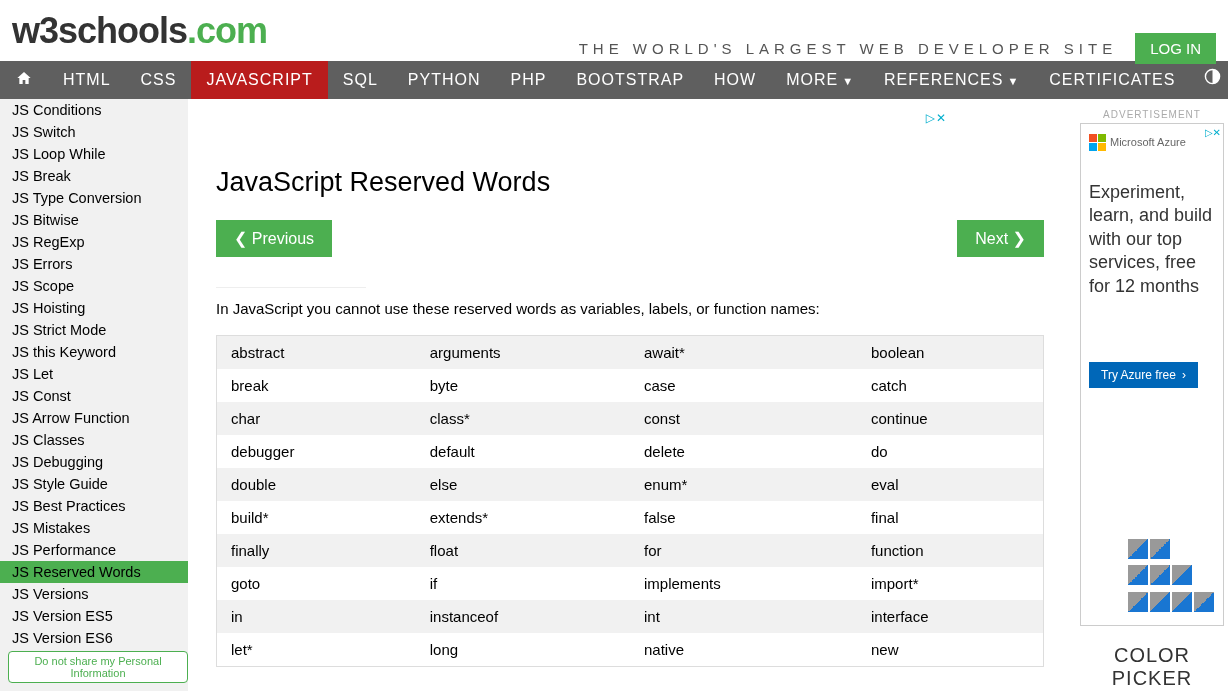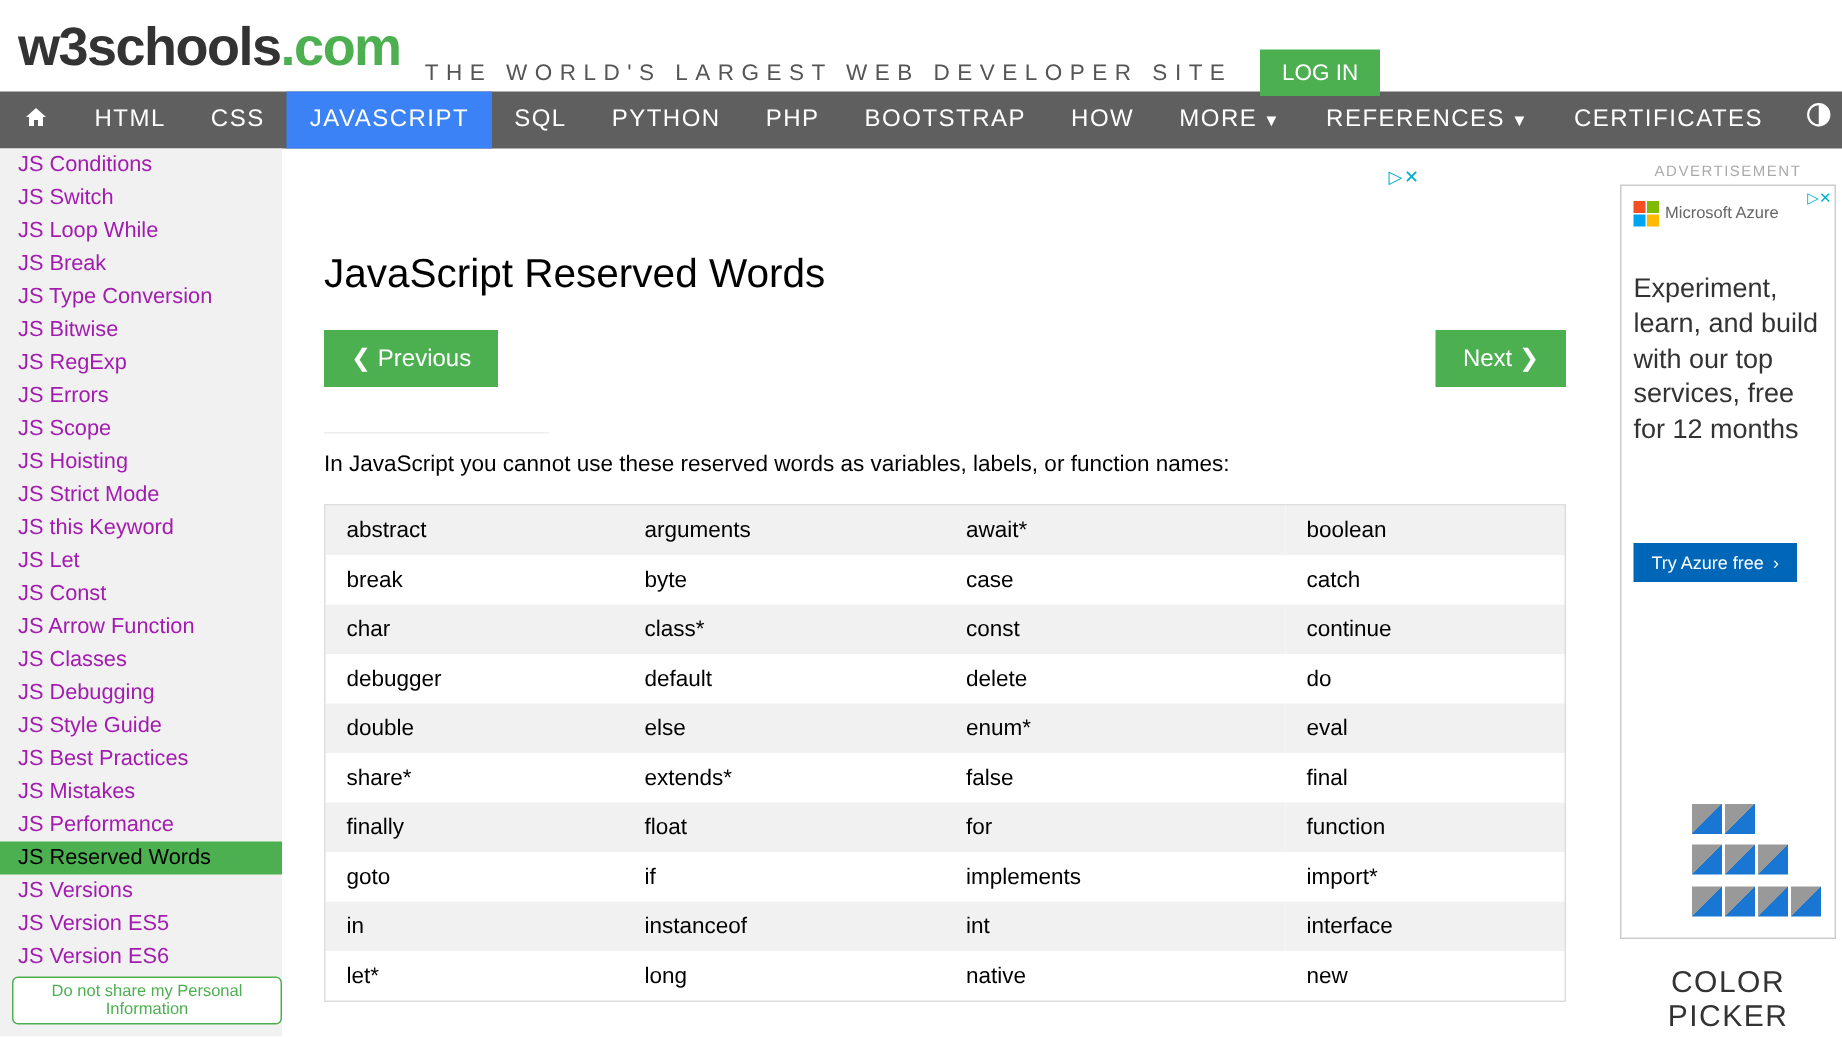--- a/index.html
+++ b/index.html
@@ -1,32 +1,32 @@
 <!DOCTYPE html>
 <html><head>
 <meta charset="utf-8">
 <style>
 *{margin:0;padding:0;box-sizing:border-box;}
 body{font-family:Verdana,Geneva,sans-serif;font-size:15px;color:#000;background:#fff;width:1228px;height:691px;overflow:hidden;}
-.header{display:flex;align-items:center;justify-content:flex-start;padding:10px 12px;height:61px;gap:16px;}
+.header{display:flex;align-items:center;justify-content:space-between;padding:10px 12px;height:61px;}
 .logo{font-family:"Segoe UI",Arial,sans-serif;font-weight:700;font-size:36px;letter-spacing:-1px;color:#333;}
 .logo .green{color:#4CAF50;}
 .header-right{display:flex;align-items:center;gap:18px;margin-top:36px;}
 .tagline{font-family:"Segoe UI",Arial,sans-serif;letter-spacing:5px;font-size:15px;color:#555;}
 .login-btn{background:#4CAF50;color:#fff;padding:7px 15px;font-size:15px;border:none;cursor:pointer;font-family:inherit;}
 .topnav{background:#5f5f5f;display:flex;align-items:center;height:38px;}
 .topnav a{color:#fff;text-decoration:none;padding:0 15px;height:38px;line-height:38px;font-size:16px;letter-spacing:1px;font-family:"Segoe UI",Arial,sans-serif;cursor:pointer;}
 .topnav a.home{font-size:18px;padding:0 15px;}
-.topnav a.active{background:#3b82f6;}
+.topnav a.active{background:#b91c1c;}
 .topnav .spacer{flex:1;}
 .topnav .icon-btn{padding:0 14px;font-size:17px;}
 .caret{margin-left:4px;font-size:11px;}
 .layout{display:flex;height:calc(691px - 61px - 38px);}
 .sidenav{width:188px;background:#f1f1f1;overflow:hidden;position:relative;height:100%;}
-.sidenav a{display:block;padding:3px 12px;color:#a21caf;text-decoration:none;font-size:14.5px;cursor:pointer;}
+.sidenav a{display:block;padding:3px 12px;color:#000000;text-decoration:none;font-size:14.5px;cursor:pointer;}
 .sidenav a.active{background:#4CAF50;color:#000000;}
 .privacy-btn{position:absolute;bottom:8px;left:8px;background:#fff;border:1px solid #4CAF50;color:#4CAF50;font-size:11px;padding:3px 6px;border-radius:4px;cursor:pointer;}
 .main{flex:1;padding:0 28px;overflow:hidden;position:relative;}
 .ad-icons{position:absolute;top:12px;right:126px;font-size:12px;color:#00aecd;}
 .ad-icons .x{color:#00aecd;margin-left:1px;}
 h1{font-family:"Segoe UI",Arial,sans-serif;font-size:27px;font-weight:400;margin-top:68px;margin-bottom:22px;color:#000;}
 .nav-buttons{display:flex;justify-content:space-between;margin-bottom:30px;}
 .nav-btn{background:#4CAF50;color:#fff;border:none;padding:9px 18px;font-size:16px;cursor:pointer;font-family:inherit;}
 .intro{font-size:15px;margin-bottom:18px;}
 .hr{border-top:1px solid #eee;width:150px;margin-bottom:12px;}
@@ -151,21 +151,21 @@
             <td>delete</td>
             <td>do</td>
           </tr>
       <tr>
             <td>double</td>
             <td>else</td>
             <td>enum*</td>
             <td>eval</td>
           </tr>
       <tr>
-            <td>share*</td>
+            <td>build*</td>
             <td>extends*</td>
             <td>false</td>
             <td>final</td>
           </tr>
       <tr>
             <td>finally</td>
             <td>float</td>
             <td>for</td>
             <td>function</td>
           </tr>

